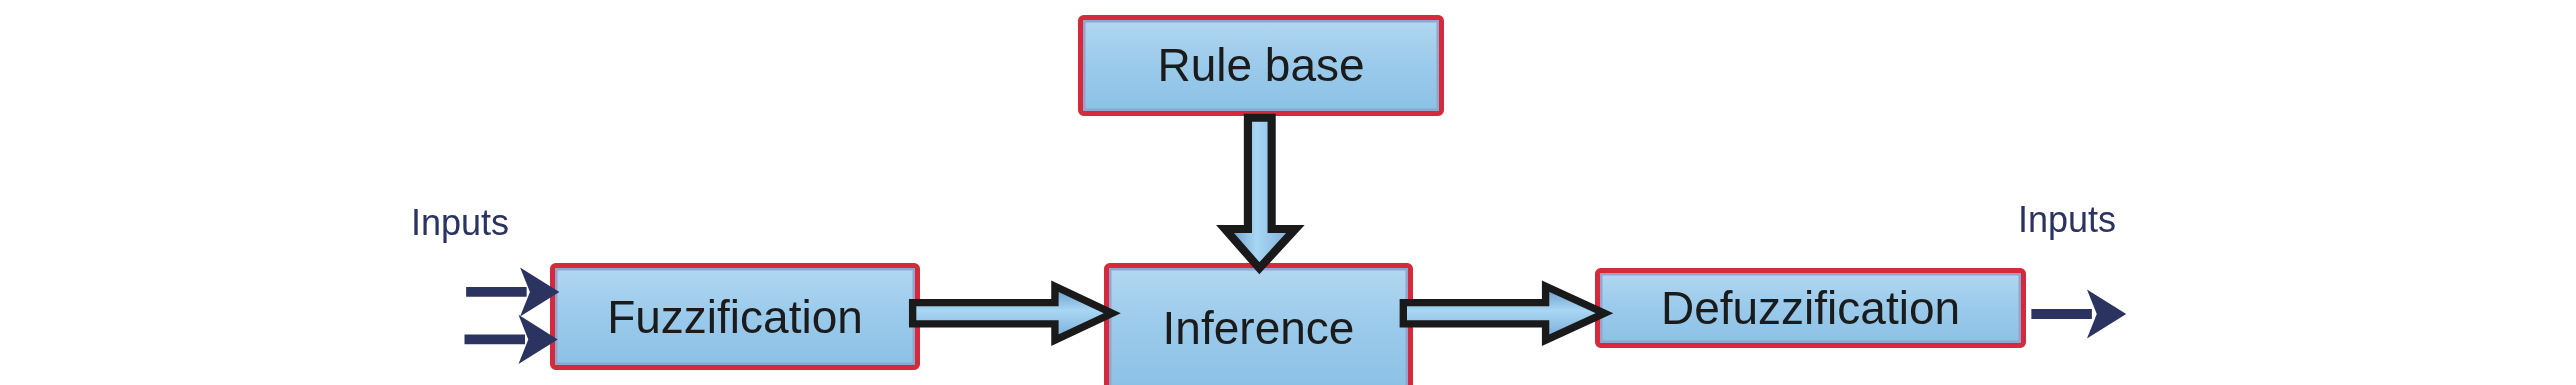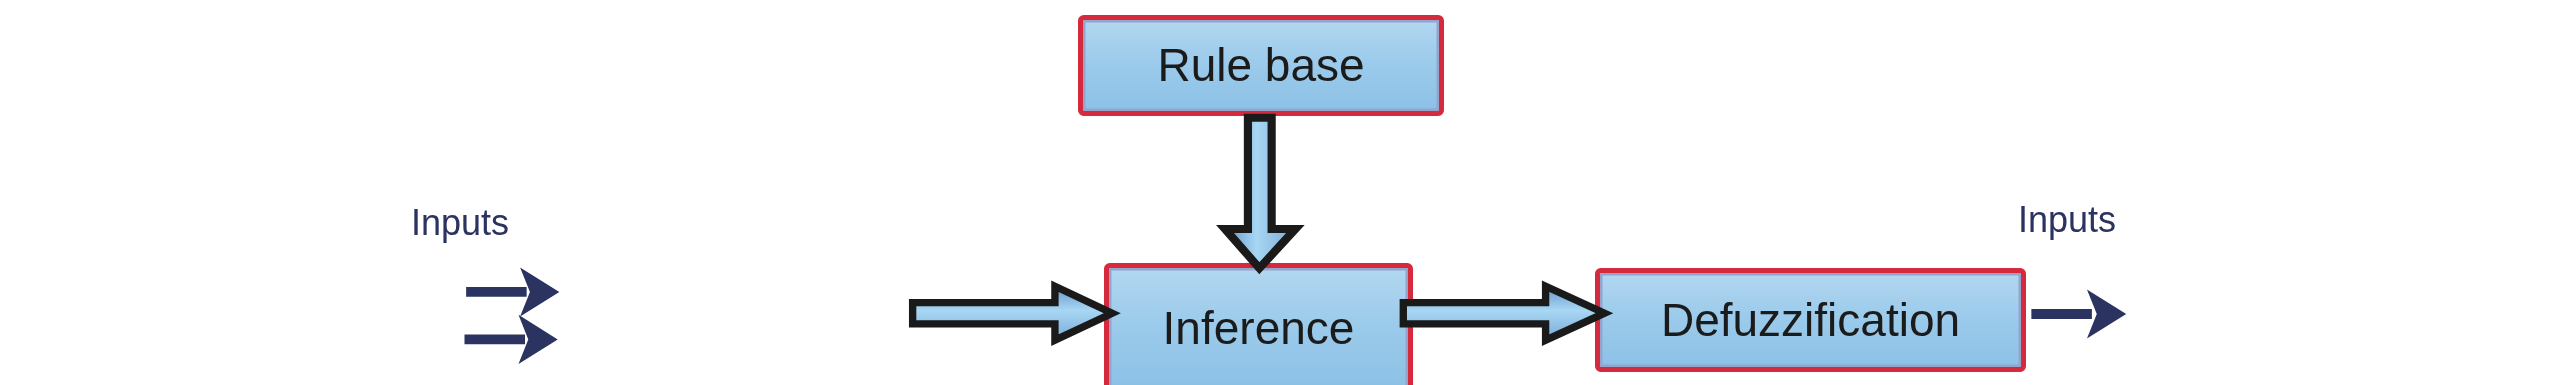--- a/index.html
+++ b/index.html
@@ -23,21 +23,21 @@
   }
   .node .node-label{
     color:#1b1b1b;
     font-size:46px;
     line-height:1;
     white-space:nowrap;
   }
   #node-rule-base      {left:1078px; top:14.7px;  width:366px; height:101px;}
   #node-fuzzification  {left:550px;  top:263px; width:370px; height:107px;}
   #node-inference      {left:1104px; top:263px; width:309px; height:130px;}
-  #node-defuzzification{left:1595px; top:268px; width:431px; height:104px;}
+  #node-defuzzification{left:1595px; top:268px; width:431px; height:80px;}
 
   
   .flow-label{
     position:absolute;
     color:#2b3360;
     font-size:36px;
     line-height:1;
     white-space:nowrap;
   }
   #label-inputs{left:411px; top:205px;}
@@ -66,20 +66,23 @@
 </style>
 </head>
 <body>
 
 <div class="stage">
 
   <div class="node" id="node-rule-base">
     <span class="node-label">Rule base</span>
   </div>
 
+  <div class="node" id="node-fuzzification">
+    <span class="node-label">Fuzzification</span>
+  </div>
 
   <div class="node" id="node-inference">
     <span class="node-label">Inference</span>
   </div>
 
   <div class="node" id="node-defuzzification">
     <span class="node-label">Defuzzification</span>
   </div>
 
   <div class="flow-label" id="label-inputs">Inputs</div>

